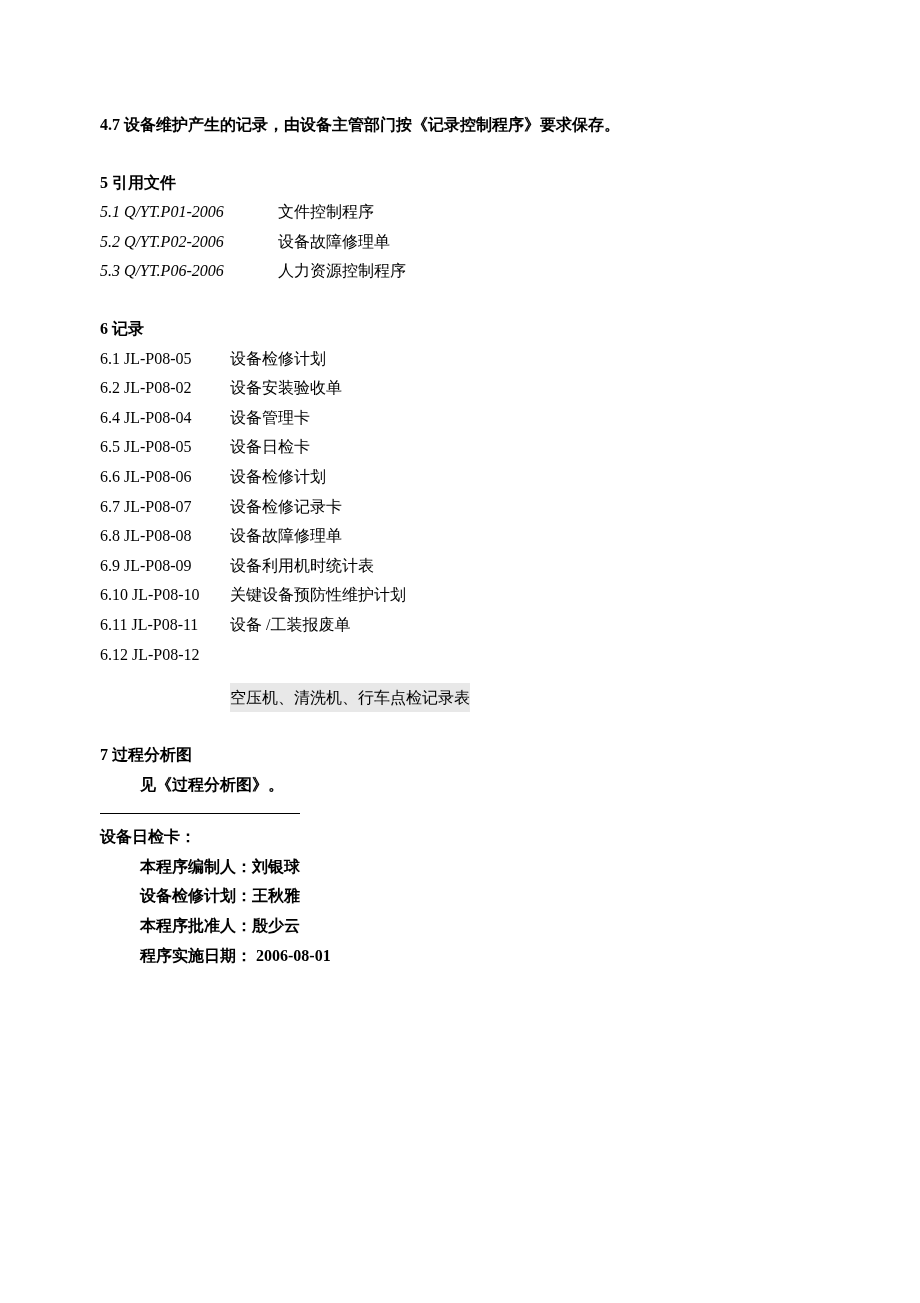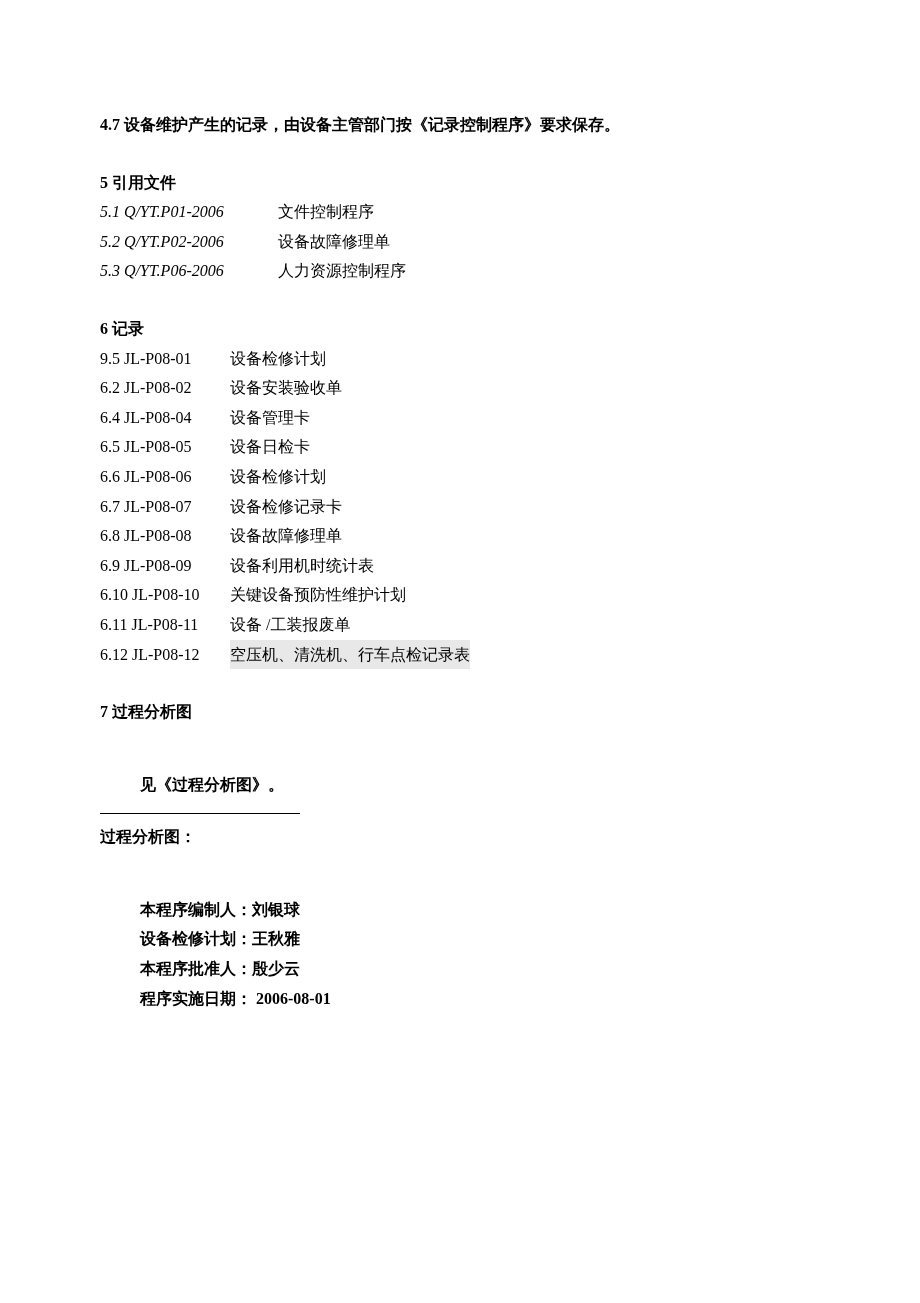--- a/index.html
+++ b/index.html
@@ -7,22 +7,22 @@
       font-family: "SimSun", "宋体", serif;
       font-size: 16px;
       line-height: 1.85;
       color: #000;
       background: #fff;
       width: 920px;
       padding: 110px 100px 100px 100px;
     }
     .para { margin-bottom: 0; font-weight: bold; }
     .section-gap { height: 28px; }
-    .indent { padding-left: 40px; margin-top: 43px; }
-    .highlight { background: #e8e8e8; }
+    .indent { padding-left: 40px; }
+    .highlight { background: #e8e8e8; margin-top: 43px; }
     .hr-line {
       border: none;
       border-top: 1px solid #000;
       width: 200px;
       margin: 14px 0 8px 0;
     }
     .ref-row, .rec-row { display: flex; }
     .ref-code { min-width: 178px; font-style: italic; }
     .rec-code { min-width: 130px; }
   </style>
@@ -47,21 +47,21 @@
       <span class="ref-code">5.3 Q/YT.P06-2006</span>
       <span>人力资源控制程序</span>
     </div>
   </div>
 
 <div class="section-gap"></div>
 
 <p class="para">6 记录</p>
 <div id="sec6-list">
     <div class="rec-row">
-      <span class="rec-code">9.5 JL-P08-01</span>
+      <span class="rec-code">6.1 JL-P08-05</span>
       <span>设备检修计划</span>
     </div>
     <div class="rec-row">
       <span class="rec-code">6.2 JL-P08-02</span>
       <span>设备安装验收单</span>
     </div>
     <div class="rec-row">
       <span class="rec-code">6.4 JL-P08-04</span>
       <span>设备管理卡</span>
     </div>
@@ -99,19 +99,19 @@
     </div>
   </div>
 
 <div class="section-gap"></div>
 
 <p class="para">7 过程分析图</p>
 <p class="para indent">见《过程分析图》。</p>
 
 <hr class="hr-line">
 
-<p class="para">过程分析图：</p>
+<p class="para">设备日检卡：</p>
 <div id="appendix-lines" class="indent">
     <p class="para">本程序编制人：刘银球</p>
     <p class="para">设备检修计划：王秋雅</p>
     <p class="para">本程序批准人：殷少云</p>
     <p class="para">程序实施日期： 2006-08-01</p>
   </div>
 
 </body></html>

